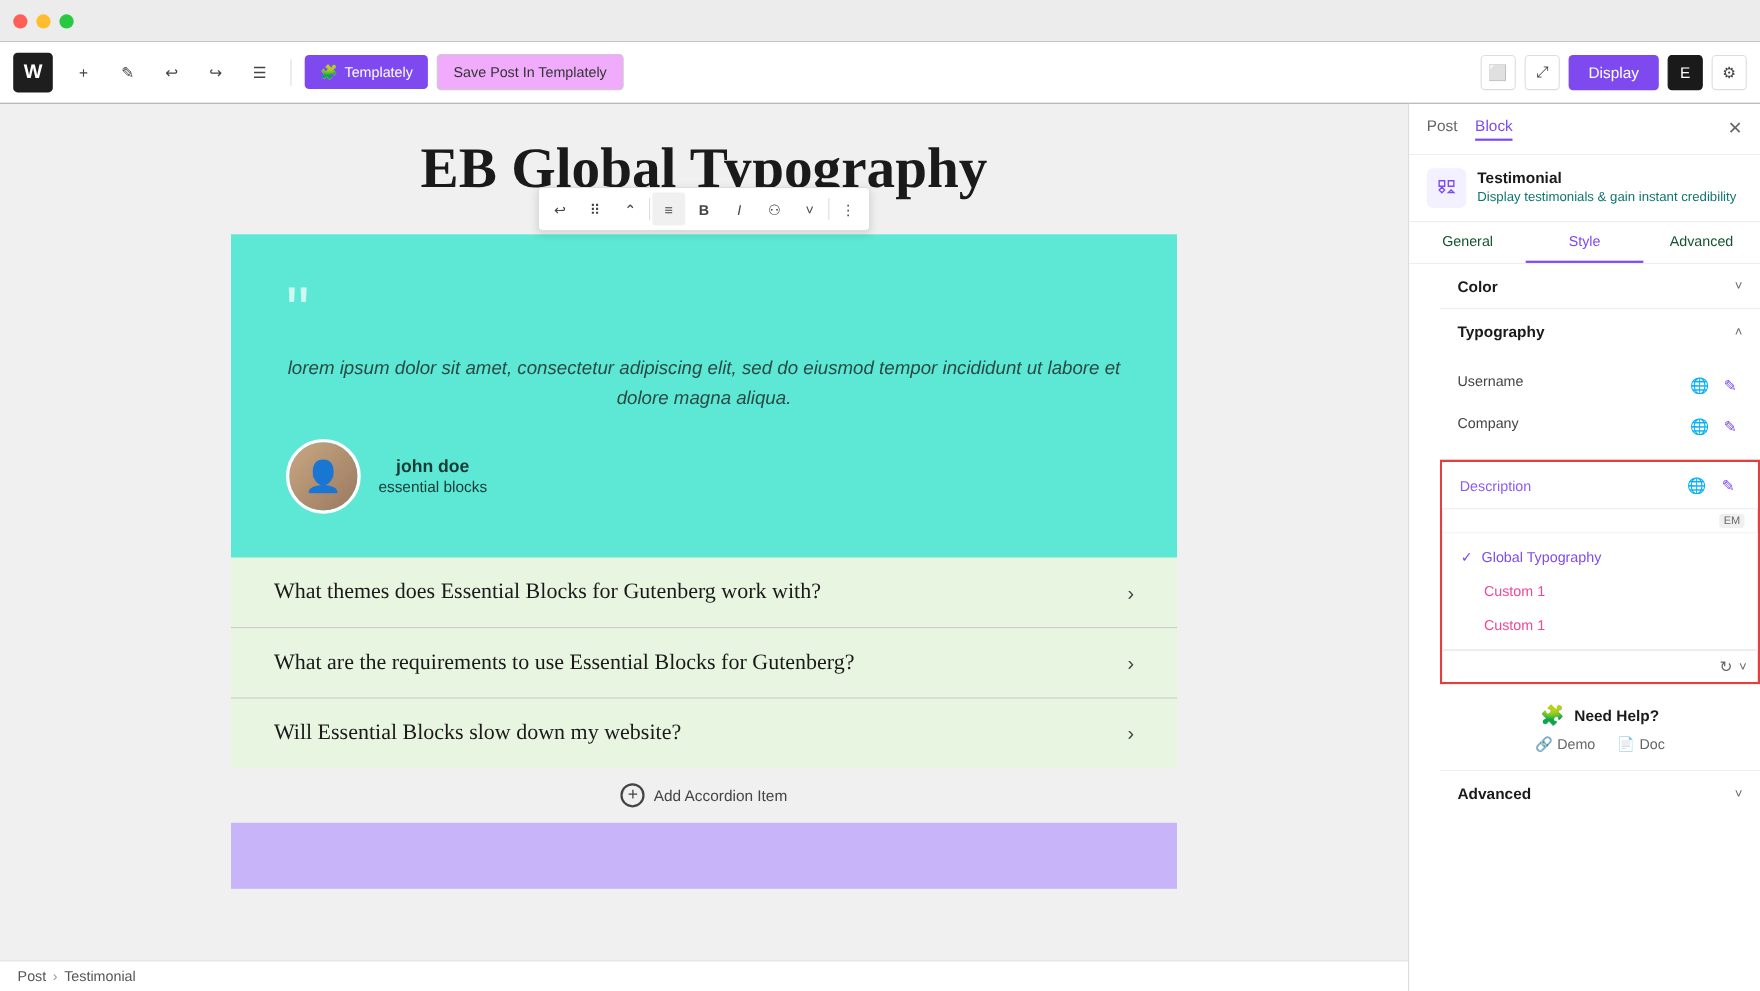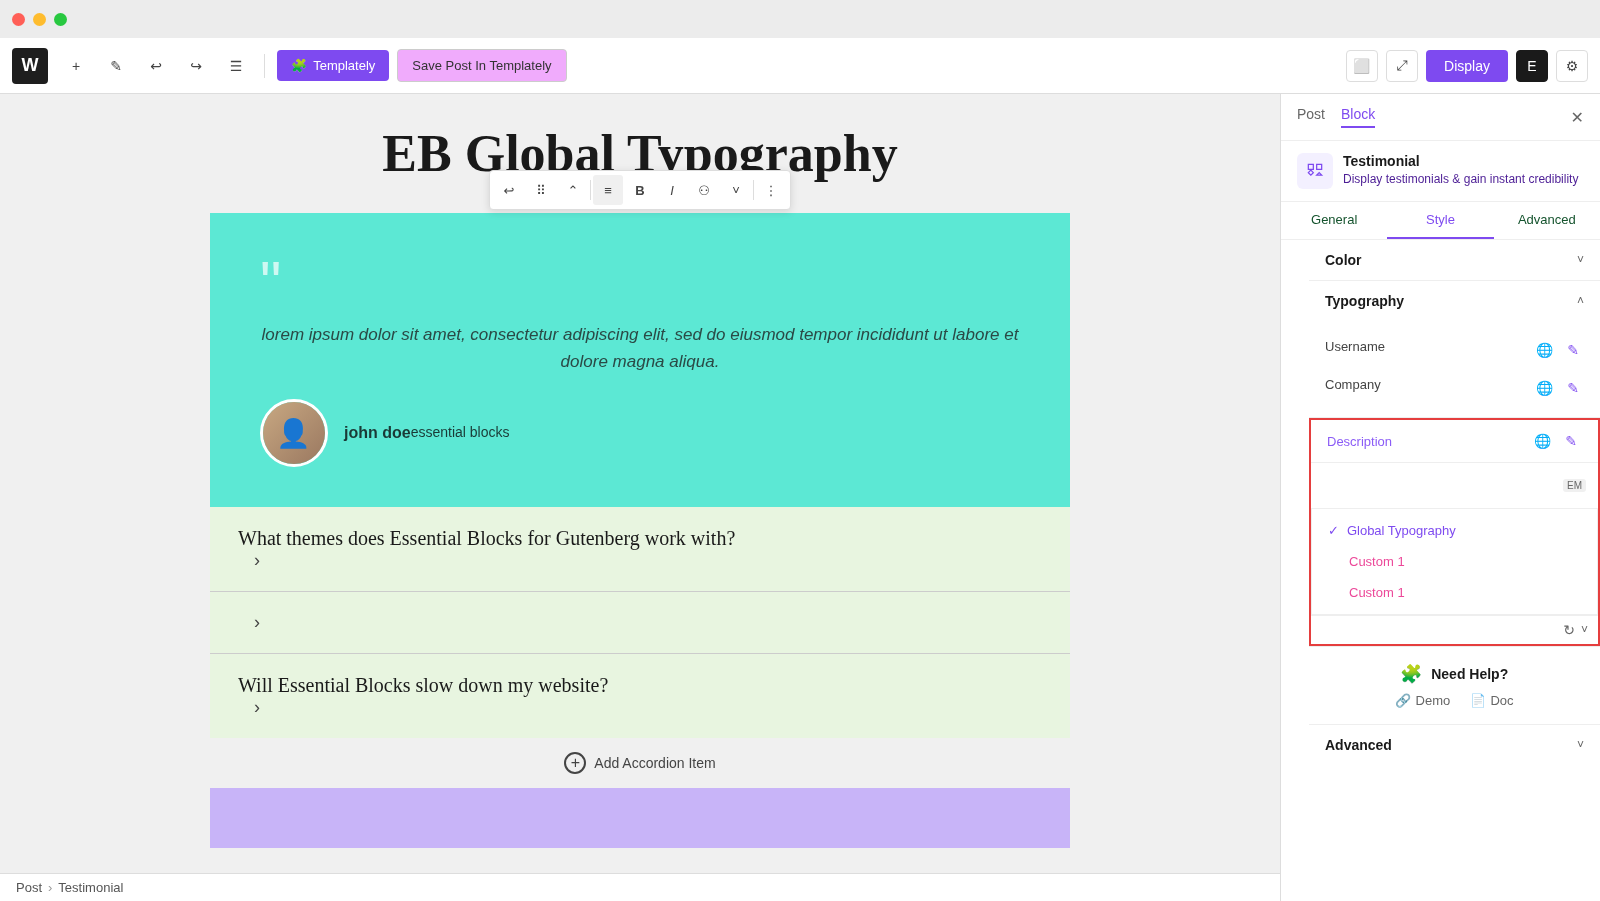--- a/index.html
+++ b/index.html
@@ -187,39 +187,38 @@
       overflow: hidden;
       border: 3px solid white;
       flex-shrink: 0;
     }
     .author-avatar-img {
       width: 100%; height: 100%;
       background: linear-gradient(135deg, #c8a882, #9a7860);
       display: flex; align-items: center; justify-content: center;
       font-size: 28px;
     }
-    .author-info { display: flex; flex-direction: row; }
+    .author-info { display: flex; flex-direction: column; text-align: center; }
     .author-name { font-weight: 700; font-size: 16px; color: #1a3a36; }
     .author-company { font-size: 14px; color: #1a3a36; }
 
     
     .accordion-block {
       background: #e8f5e0;
       width: 100%;
       max-width: 860px;
       padding: 0;
     }
     .accordion-item {
       border-bottom: 1px solid #ccc;
-      padding: 20px 28px;
-      display: flex;
-      align-items: flex-start;
+      padding: 20px 39px;
+      display: flex;
+      align-items: flex-end;
       justify-content: space-between;
       cursor: pointer;
-      flex-direction: column;
     }
     .accordion-item:last-child { border-bottom: none; }
     .accordion-question {
       font-size: 20px;
       font-family: Georgia, serif;
       color: #1a1a1a;
       flex: 1;
     }
     .accordion-arrow {
       font-size: 18px;
@@ -317,21 +316,21 @@
       gap: 10px;
     }
     .block-icon {
       width: 36px; height: 36px;
       background: #f3f0ff;
       border-radius: 6px;
       display: flex; align-items: center; justify-content: center;
       flex-shrink: 0;
     }
     .block-name { font-weight: 600; font-size: 14px; color: #1a1a1a; }
-    .block-desc { font-size: 12px; color: #4c1d95; line-height: 1.4; margin-top: 2px; text-align: right; }
+    .block-desc { font-size: 12px; color: #0f766e; line-height: 1.4; margin-top: 2px; text-align: right; }
 
     
     .style-tabs {
       display: flex;
       border-bottom: 1px solid #eee;
     }
     .style-tab {
       flex: 1;
       text-align: center;
       padding: 10px;
@@ -571,20 +570,21 @@
           </div>
         </div>
       </div>
 
       <div class="accordion-block">
         <div class="accordion-item">
           <span class="accordion-question">What themes does Essential Blocks for Gutenberg work with?</span>
           <span class="accordion-arrow">›</span>
         </div>
         <div class="accordion-item">
+          <span class="accordion-question">What are the requirements to use Essential Blocks for Gutenberg?</span>
           <span class="accordion-arrow">›</span>
         </div>
         <div class="accordion-item">
           <span class="accordion-question">Will Essential Blocks slow down my website?</span>
           <span class="accordion-arrow">›</span>
         </div>
       </div>
 
       <div class="add-accordion">
         <div class="add-icon">+</div>
@@ -655,21 +655,21 @@
 
         <div class="description-section">
           <div class="desc-header">
             <span class="desc-label">Description</span>
             <div class="desc-controls">
               <span class="ctrl-icon">🌐</span>
               <span class="ctrl-icon" style="color:#7e4af0;">✎</span>
             </div>
           </div>
 
-          <div style="display:flex; align-items:center; justify-content:flex-end; padding: 16px 12px; border-top: 1px solid #eee; border-bottom: 1px solid #eee; text-align: right;">
+          <div style="display:flex; align-items:center; justify-content:flex-end; padding: 4px 12px; border-top: 1px solid #eee; border-bottom: 1px solid #eee; text-align: right;">
             <span class="em-badge">EM</span>
           </div>
 
           <div class="dropdown-menu">
             <div class="dropdown-item selected">
               <span class="check-icon">✓</span>
               <span>Global Typography</span>
             </div>
             <div class="dropdown-item">
               <span style="width:13px; display:inline-block;"></span>

